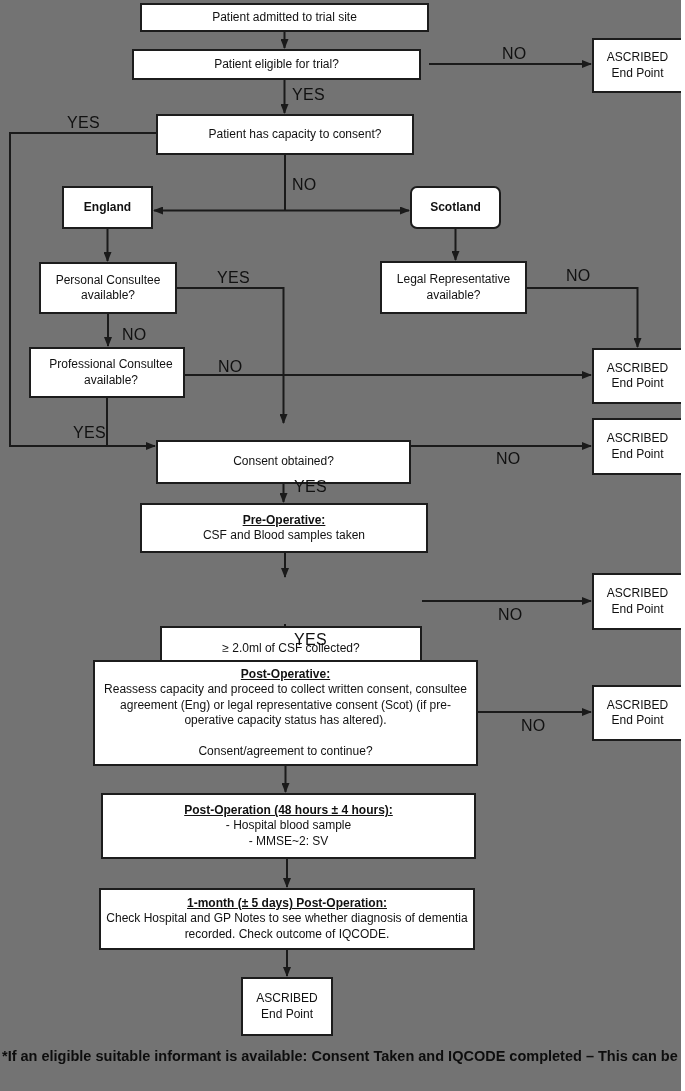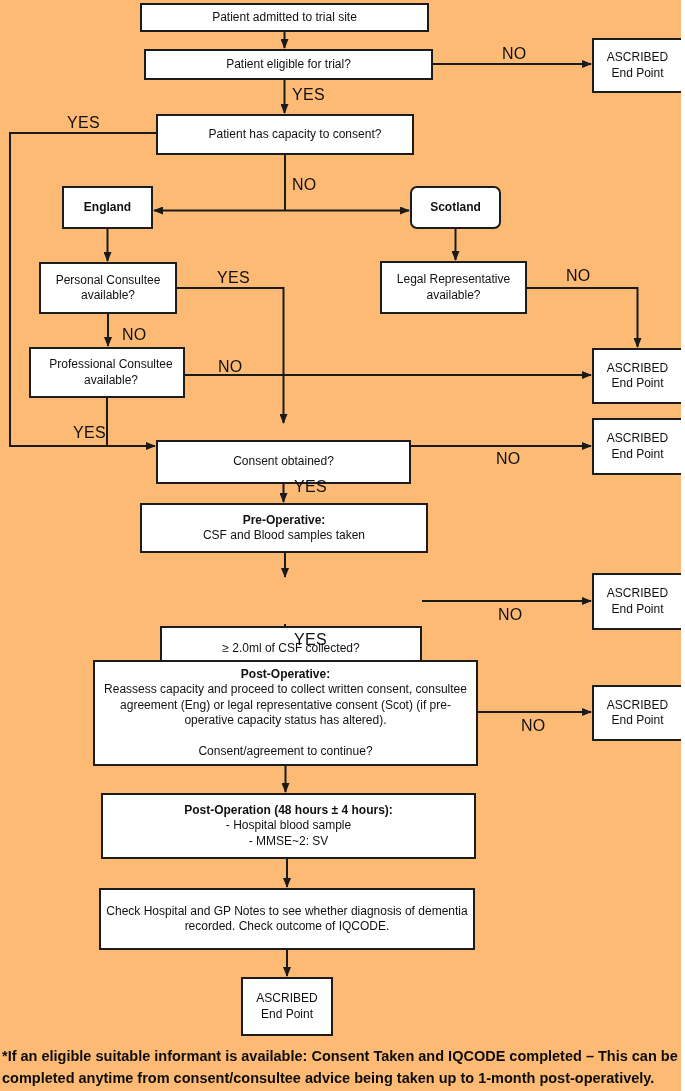--- a/index.html
+++ b/index.html
@@ -1,41 +1,41 @@
 <!DOCTYPE html>
 <html><head>
 <meta charset="utf-8">
 <style>
   html, body { margin: 0; padding: 0; background: #ffffff; }
   .canvas {
     position: relative;
     width: 681px;
     height: 1091px;
-    background: #fdba74;
+    background: #737373;
     font-family: "Liberation Sans", "DejaVu Sans", sans-serif;
     color: #111;
     overflow: hidden;
   }
   .connectors { position: absolute; left: 0; top: 0; width: 685px; height: 1091px; }
   .connectors path, .connectors line { stroke: #1a1a1a; stroke-width: 2; fill: none; }
   .node {
     position: absolute;
     box-sizing: border-box;
     background: #ffffff;
     border: 2px solid #1c1c1c;
     display: flex;
     flex-direction: column;
     align-items: center;
     justify-content: center;
     text-align: center;
     font-size: 12px;
     line-height: 1.28;
   }
   .node.bold { font-weight: bold; }
-  .node .heading { font-weight: bold; }
+  .node .heading { font-weight: bold; text-decoration: underline; }
   .elabel {
     position: absolute;
     font-size: 16px;
     letter-spacing: 0.3px;
     color: #111;
     white-space: nowrap;
   }
   .footnote {
     position: absolute;
     left: 2px;
@@ -43,21 +43,21 @@
     width: 680px;
     font-size: 14.5px;
     font-weight: bold;
     line-height: 1.5;
     text-align: left;
     color: #0d0d0d;
   }
   .footnote span { display: block; }
   .body-line { display: block; }
   #n-admitted      { left:140px; top:3px;   width:289px; height:29px; }
-  #n-eligible      { left:144px; top:49px;  width:289px; height:31px; }
+  #n-eligible      { left:132px; top:49px;  width:289px; height:31px; }
   #n-ep1           { left:592px; top:38px;  width:91px;  height:55px; }
   #n-capacity      { left:156px; top:114px; width:258px; height:41px;padding-left:20px; }
   #n-england       { left:62px;  top:186px; width:91px;  height:43px; }
   #n-scotland      { left:410px; top:186px; width:91px;  height:43px;border-radius:7px; }
   #n-personal      { left:39px;  top:262px; width:138px; height:52px; }
   #n-legalrep      { left:380px; top:261px; width:147px; height:53px; }
   #n-professional  { left:29px;  top:347px; width:156px; height:51px;padding-left:8px; }
   #n-ep2           { left:592px; top:348px; width:91px;  height:56px; }
   #n-consent       { left:156px; top:440px; width:255px; height:44px; }
   #n-ep3           { left:592px; top:418px; width:91px;  height:57px; }
@@ -198,20 +198,21 @@
     <span class="body-line">End Point</span>
   </div>
 
   <div class="node" id="n-postop48">
     <span class="heading">Post-Operation (48 hours ± 4 hours):</span>
     <span class="body-line">- Hospital blood sample</span>
     <span class="body-line">- MMSE~2: SV</span>
   </div>
 
   <div class="node" id="n-month1">
+    <span class="heading">1-month (± 5 days) Post-Operation:</span>
     <span class="body-line">Check Hospital and GP Notes to see whether diagnosis of dementia recorded. Check outcome of IQCODE.</span>
   </div>
 
   <div class="node" id="n-epfinal">
     <span class="body-line">ASCRIBED</span>
     <span class="body-line">End Point</span>
   </div>
 
   <span class="elabel" id="l-eligible-no">NO</span>
   <span class="elabel" id="l-eligible-yes">YES</span>
@@ -223,16 +224,15 @@
   <span class="elabel" id="l-professional-yes">YES</span>
   <span class="elabel" id="l-legalrep-no">NO</span>
   <span class="elabel" id="l-consent-no">NO</span>
   <span class="elabel" id="l-consent-yes">YES</span>
   <span class="elabel" id="l-csf-no">NO</span>
   <span class="elabel" id="l-csf-yes">YES</span>
   <span class="elabel" id="l-postop-no">NO</span>
 
   <div class="footnote">
     <span>*If an eligible suitable informant is available: Consent Taken and IQCODE completed – This can be</span>
-    <span>completed anytime from consent/consultee advice being taken up to 1-month post-operatively.</span>
   </div>
 
 </div>
 
 </body></html>

